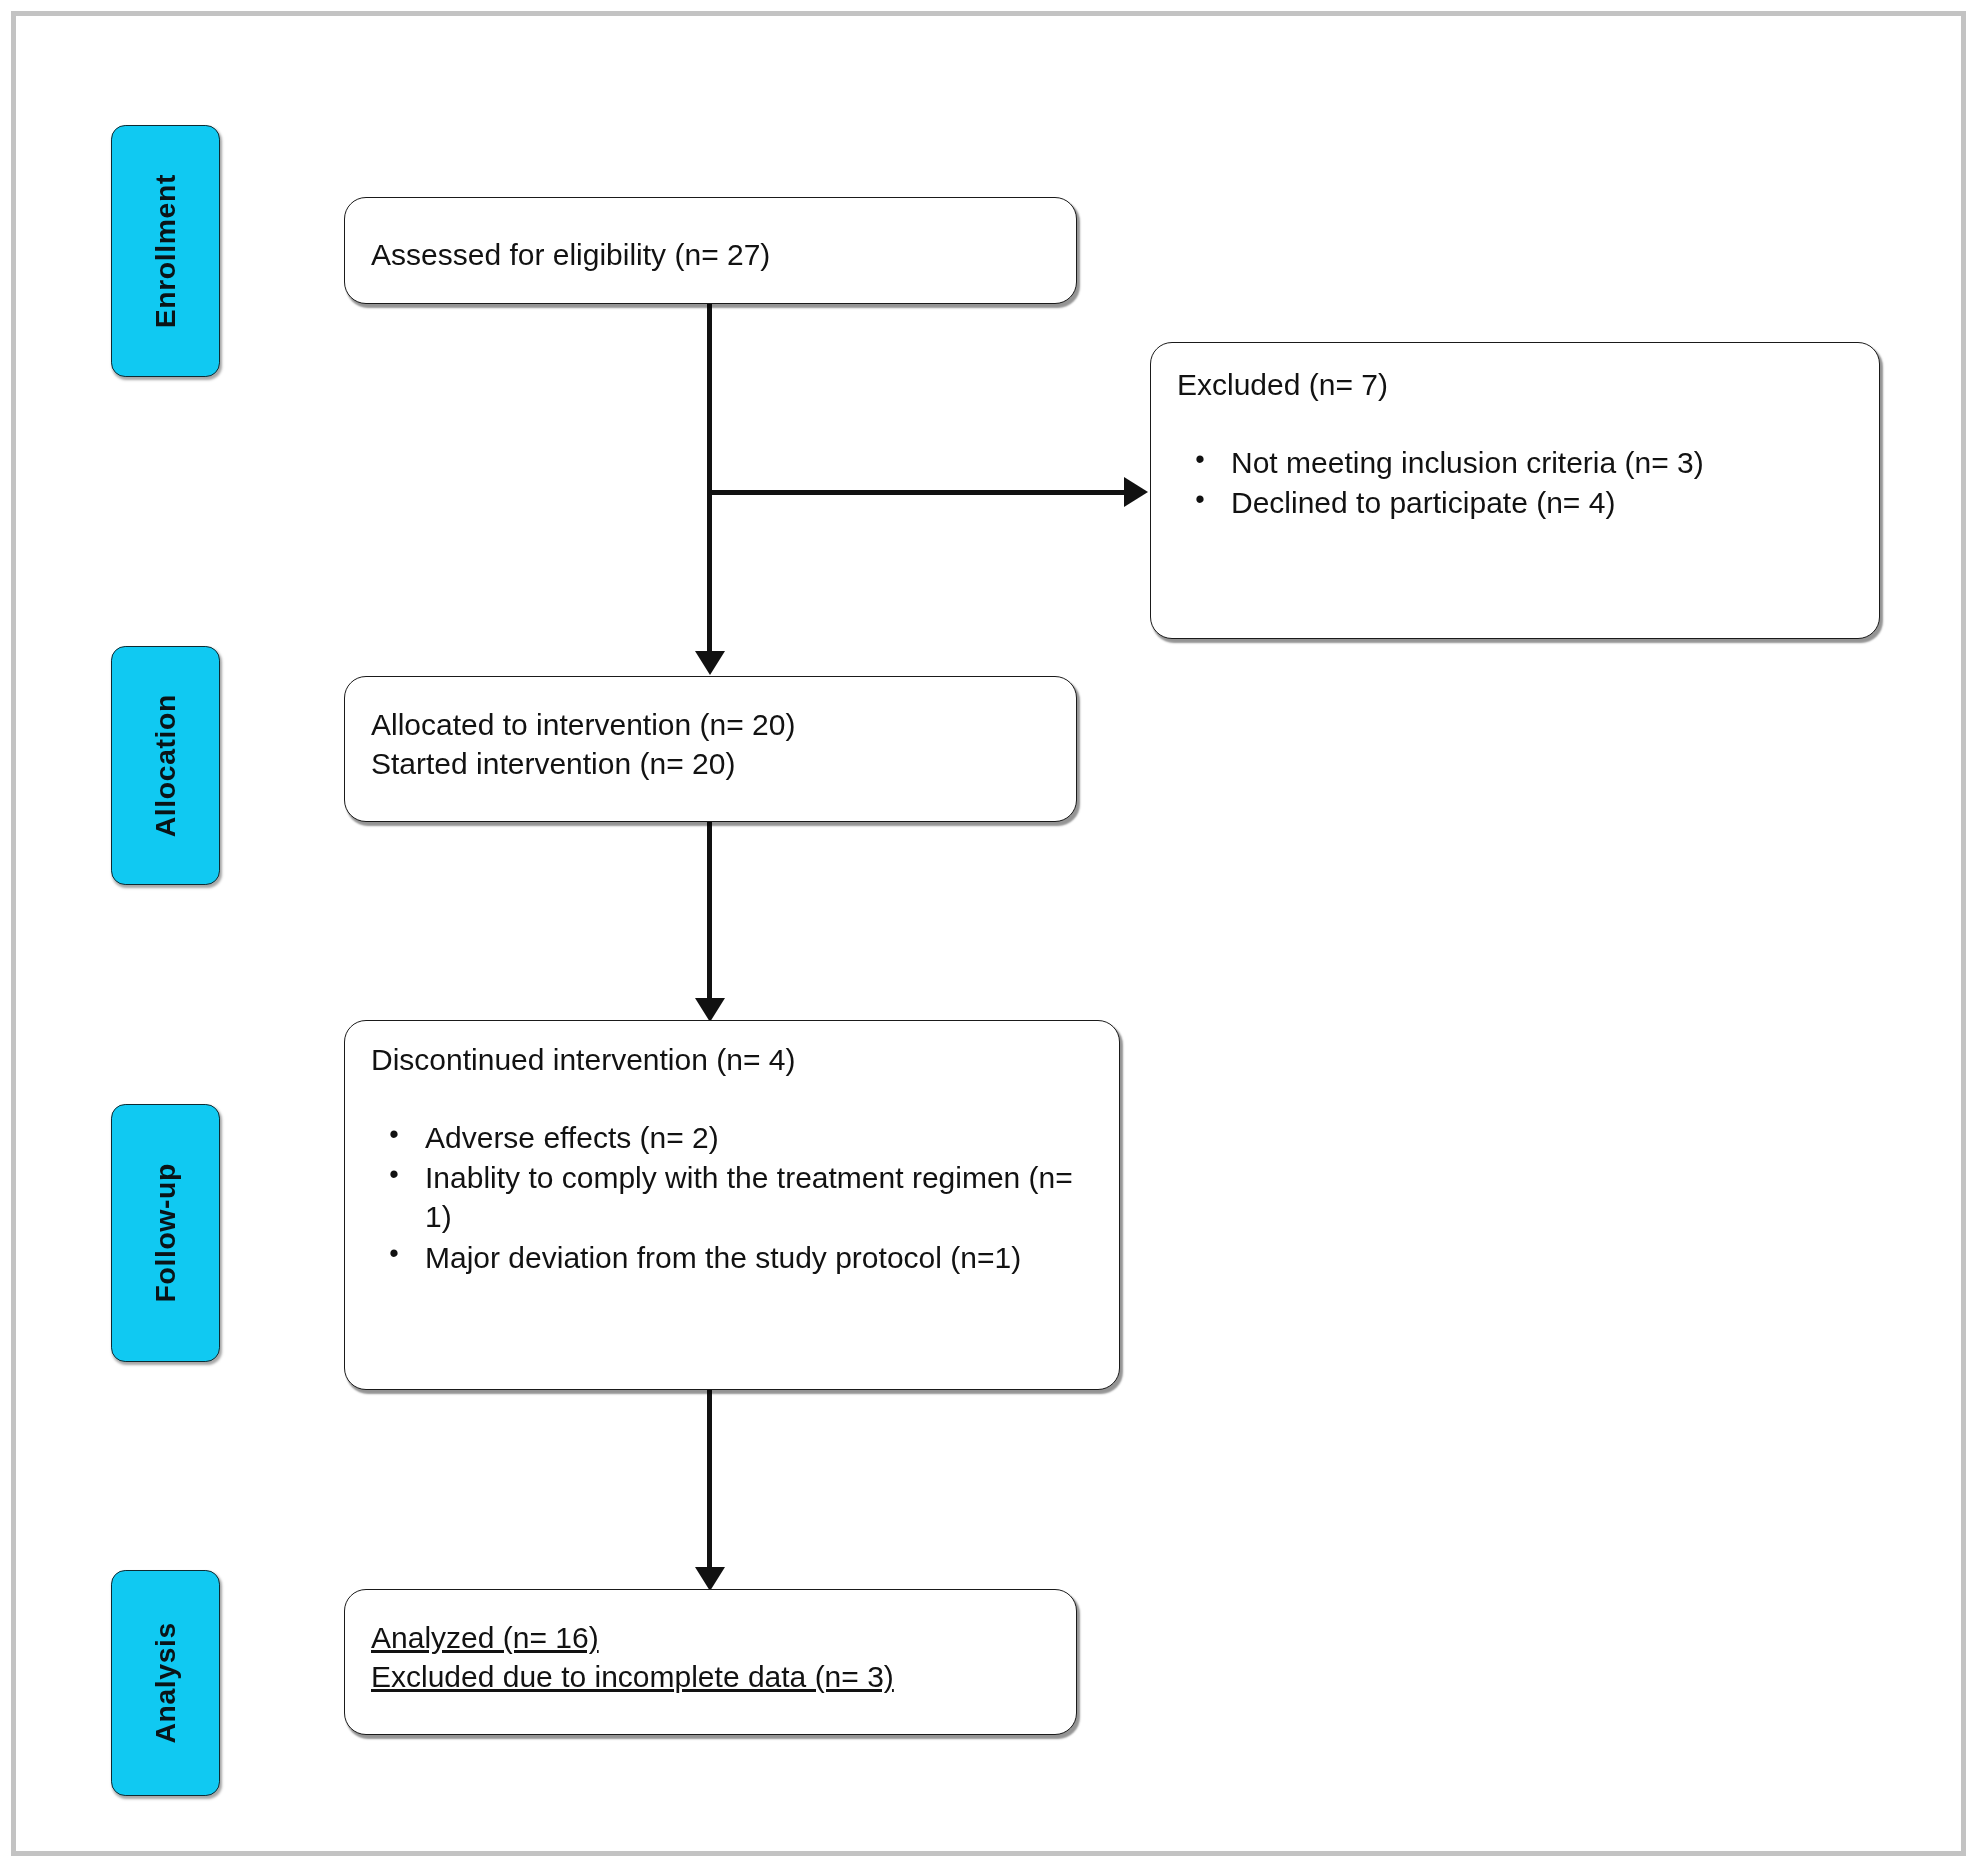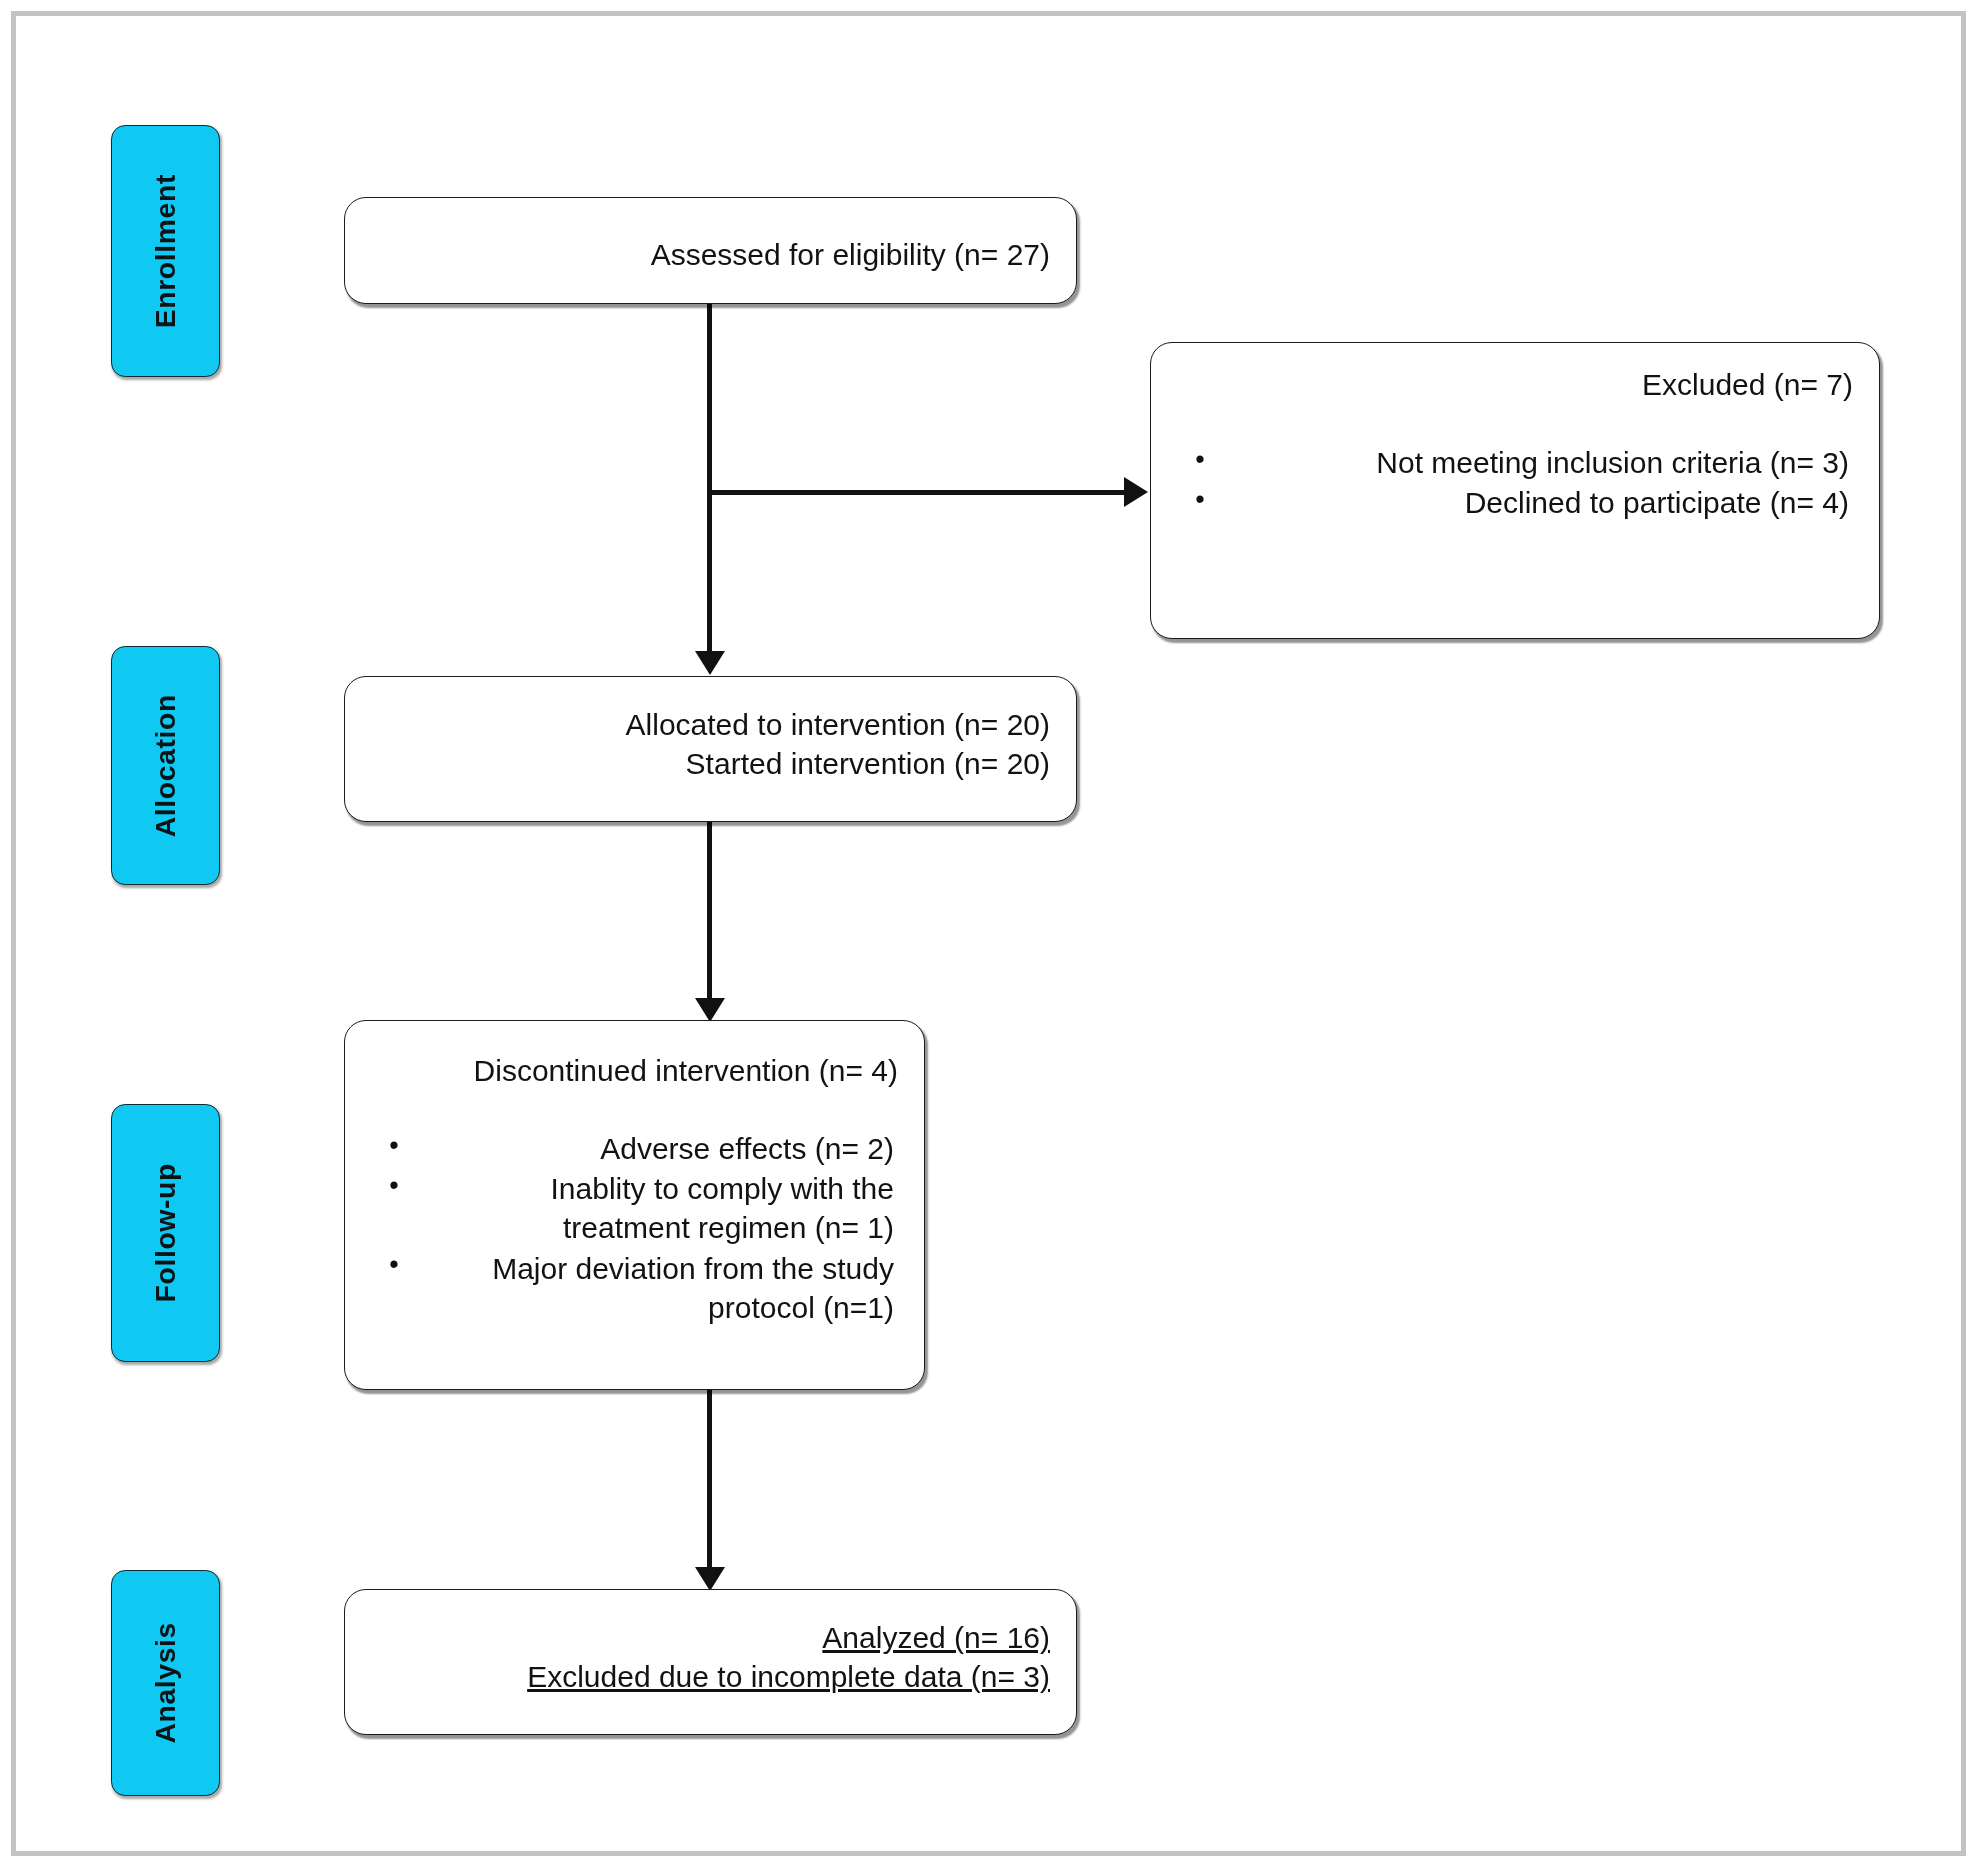--- a/index.html
+++ b/index.html
@@ -59,21 +59,20 @@
     background: #ffffff;
     border: 1.9px solid #1a1a1a;
     border-radius: 22px;
     box-shadow: 2.6px 3.2px 1.9px rgba(0,0,0,0.42);
     box-sizing: border-box;
     padding: 22px 26px;
     font-size: 30px;
     line-height: 1.30;
     color: #121212;
     font-family: "Liberation Sans", sans-serif;
-    text-align: right;
   }
   .flow-box .line {
     white-space: nowrap;
   }
   .flow-box ul {
     margin: 4px;
     padding: 0;
     list-style: none;
   }
   .flow-box ul li {
@@ -169,21 +168,21 @@
         <span>Declined to participate (n= 4)</span>
       </li>
     </ul>
   </div>
 
   <div class="flow-box" style="left:344px; top:676px; width:733px; height:146px; padding-top:28.4px;">
     <div class="line">Allocated to intervention (n= 20)</div>
     <div class="line">Started intervention (n= 20)</div>
   </div>
 
-  <div class="flow-box" style="left:344px; top:1020px; width:581px; height:370px; padding-top:30px;">
+  <div class="flow-box" style="left:344px; top:1020px; width:776px; height:370px; padding-top:19px;">
     <div class="line">Discontinued intervention (n= 4)</div>
     <div class="spacer-sm"></div>
     <ul>
       <li>
         <span>Adverse effects (n= 2)</span>
       </li>
       <li>
         <span>Inablity to comply with the treatment regimen (n= 1)</span>
       </li>
       <li>

